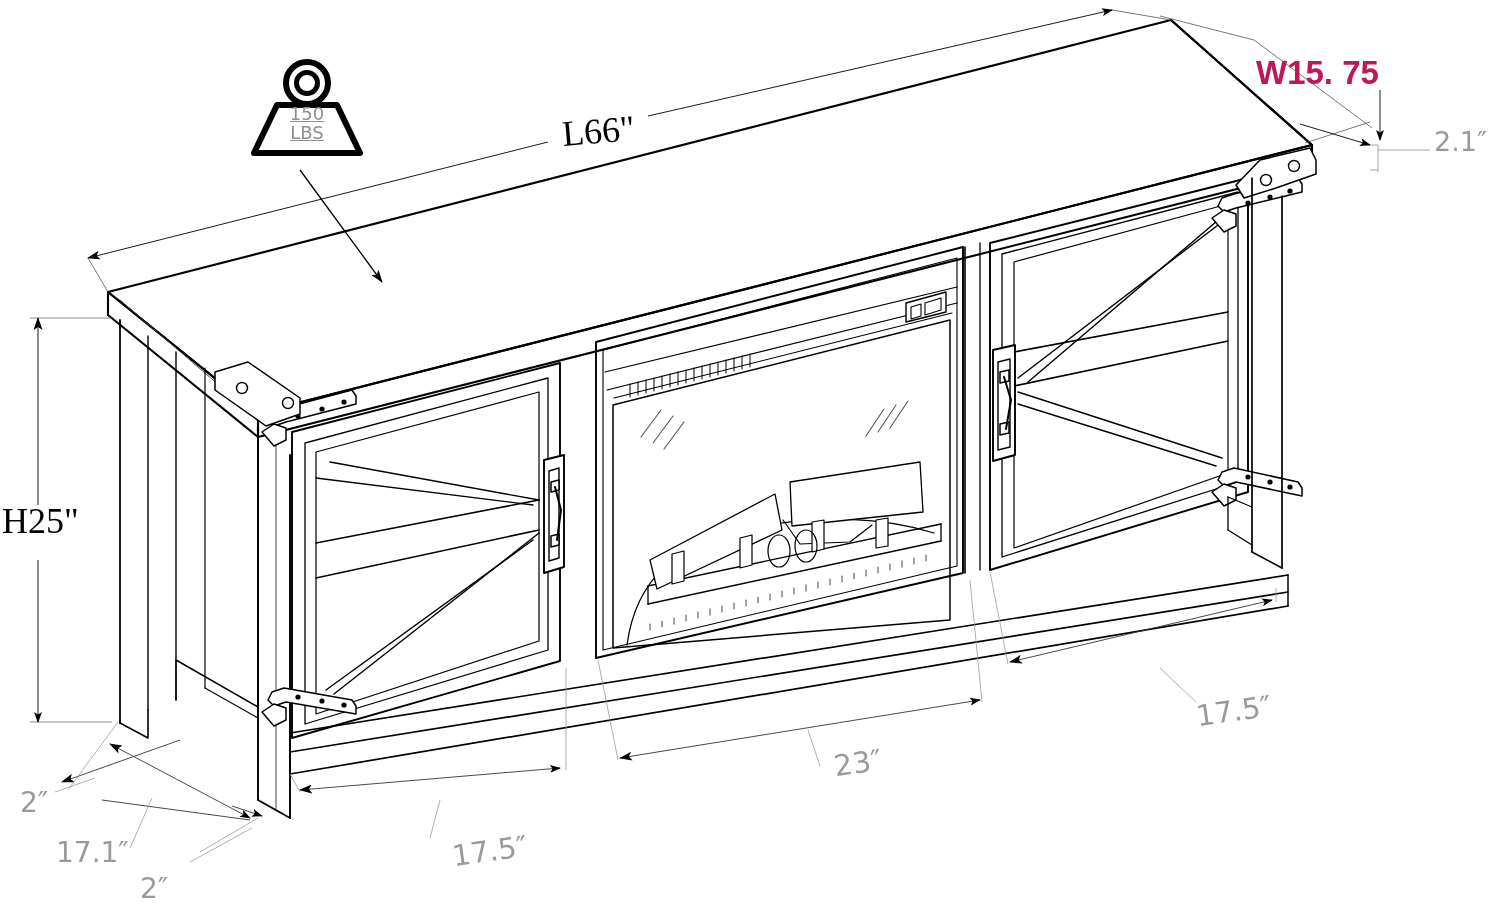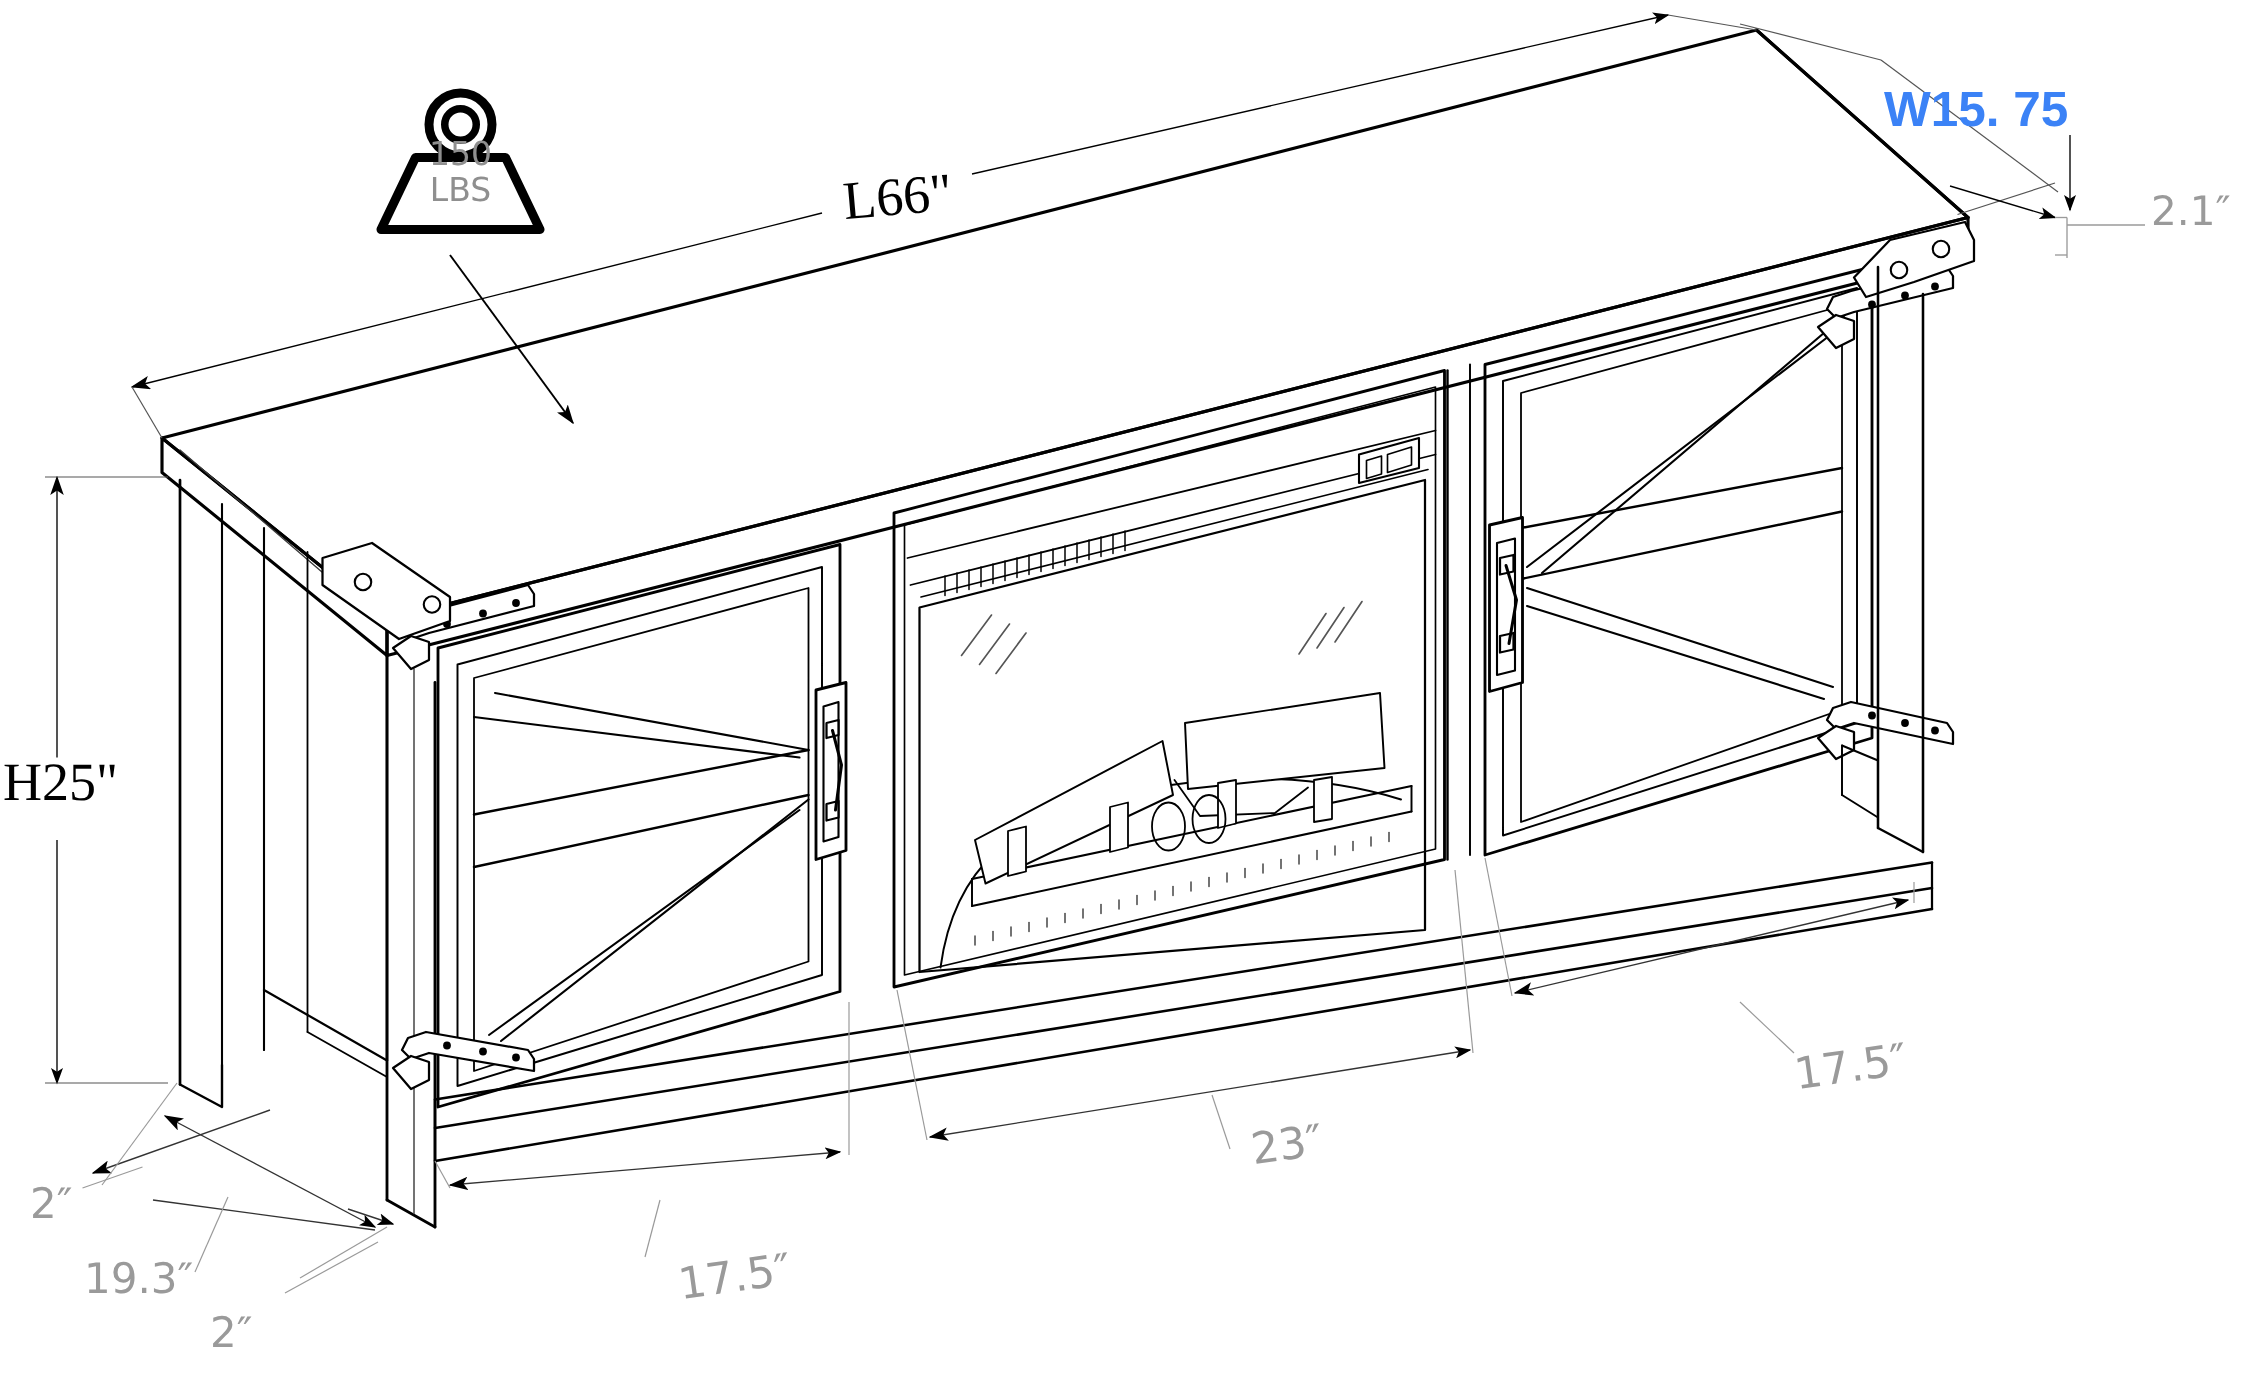--- a/index.html
+++ b/index.html
@@ -29,21 +29,21 @@
     white-space: nowrap;
     user-select: none;
   }
   .dim-primary {
     font-family: "Liberation Serif", serif;
     color: #000000;
     font-weight: 400;
   }
   .dim-bold {
     font-family: "Liberation Sans", sans-serif;
-    color: #3b82f6;
+    color: #be185d;
     font-weight: 700;
   }
   .dim-gray {
     font-family: "DejaVu Sans", sans-serif;
     color: #9a9a9a;
     font-weight: 400;
   }
   .load-label {
     position: absolute;
     font-family: "DejaVu Sans", sans-serif;
@@ -375,36 +375,36 @@
     </g>
 
     <g>
       <circle cx="307" cy="83" r="21" fill="none" stroke="#000" stroke-width="6"></circle>
       <circle cx="307" cy="83" r="10.5" fill="none" stroke="#000" stroke-width="5"></circle>
       <path d="M277,105 L337,105 L360,153 L254,153 Z" fill="#fff" stroke="#000" stroke-width="6" stroke-linejoin="round"></path>
     </g>
 
   </svg>
 
-  <div class="load-label" style="left:266px; top:92px; width:82px; font-size:22px;">
+  <div class="load-label" style="left:266px; top:104px; width:82px; font-size:18px;text-decoration:underline;">
     <div>150</div>
     <div>LBS</div>
   </div>
 
   <div class="dimtext dim-primary" style="left:562px; top:110px; font-size:36px; transform:rotate(-5deg);">L66"</div>
 
   <div class="dimtext dim-bold" style="left:1256px; top:54px; font-size:33px;">W15. 75</div>
 
   <div class="dimtext dim-gray" style="left:1434px; top:126px; font-size:27px;">2.1″</div>
 
   <div class="dimtext dim-primary" style="left:2px; top:500px; font-size:36px;">H25"</div>
 
   <div class="dimtext dim-gray" style="left:20px; top:786px; font-size:28px;">2″</div>
 
-  <div class="dimtext dim-gray" style="left:56px; top:836px; font-size:28px;">19.3″</div>
+  <div class="dimtext dim-gray" style="left:56px; top:836px; font-size:28px;">17.1″</div>
 
   <div class="dimtext dim-gray" style="left:140px; top:872px; font-size:28px;">2″</div>
 
   <div class="dimtext dim-gray" style="left:452px; top:834px; font-size:29px; transform:rotate(-8deg);">17.5″</div>
 
   <div class="dimtext dim-gray" style="left:834px; top:746px; font-size:29px; transform:rotate(-8deg);">23″</div>
 
   <div class="dimtext dim-gray" style="left:1196px; top:694px; font-size:29px; transform:rotate(-8deg);">17.5″</div>
 
 </div>

